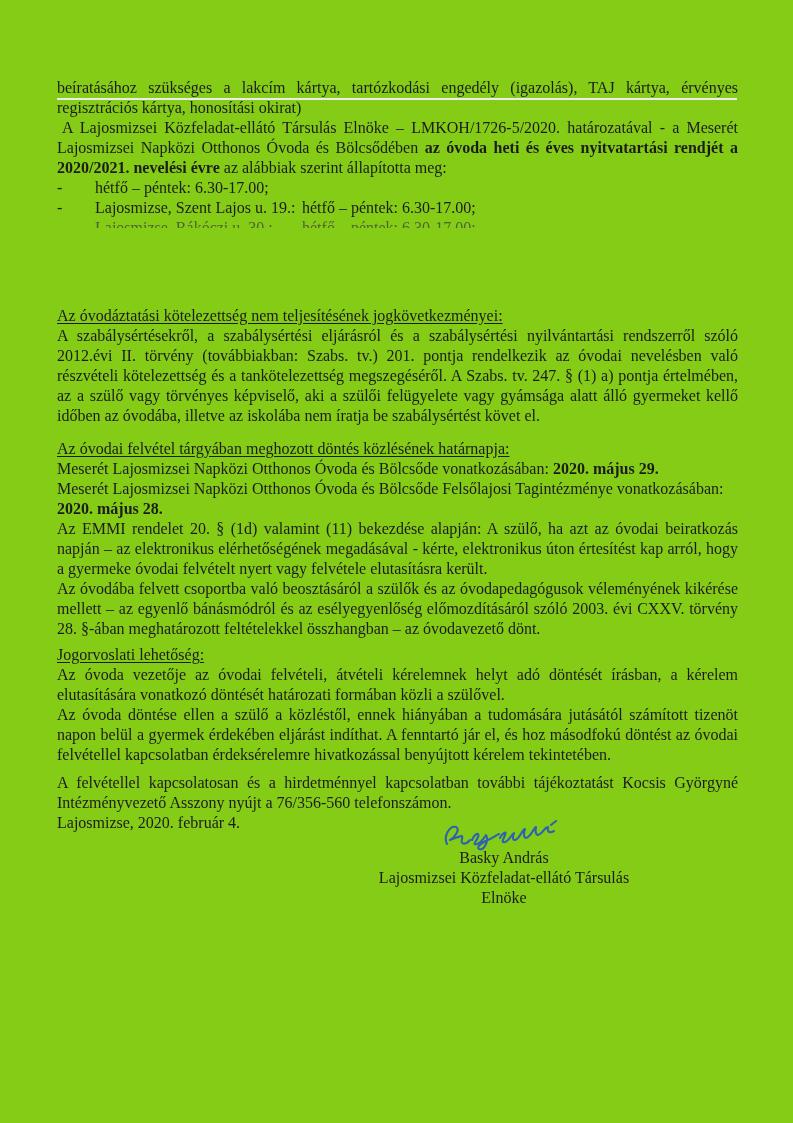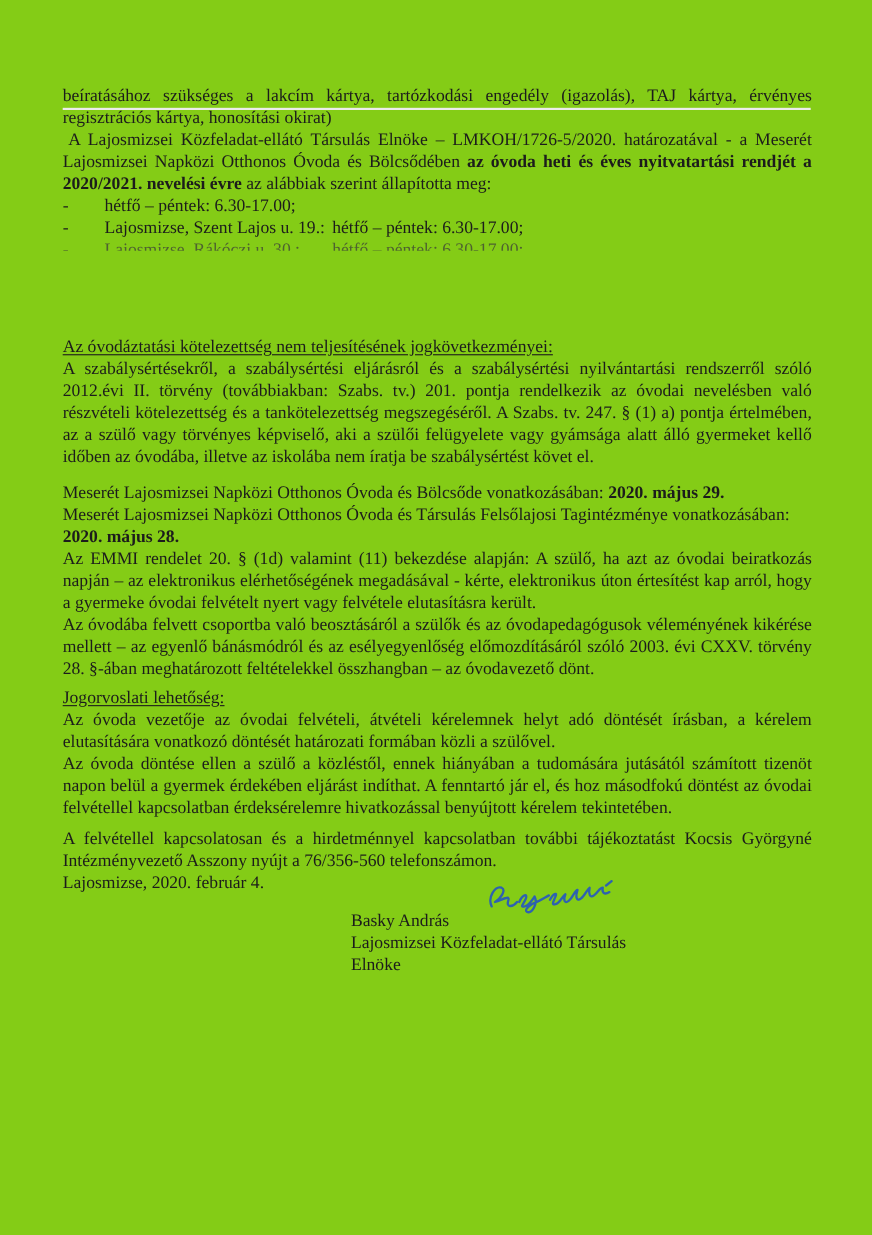--- a/index.html
+++ b/index.html
@@ -35,21 +35,21 @@
   .heading span{text-decoration:underline;text-underline-offset:2px;}
   .mb13{margin-bottom:13px;}
   .mb6{margin-bottom:6px;}
   .mb8{margin-bottom:8px;}
   .mb12{margin-bottom:12px;}
   b{font-weight:bold;}
   .sig-block{
     margin-top:-13px;
     margin-left:262px;
     width:370px;
-    text-align:left;
+    text-align:center;
   }
   .sig-script{height:32px;}
   .sig-script svg{display:block;margin:0 auto;}
   .sig-name{margin-top:-4px;}
   .sig-line{line-height:20px;}
 </style>
 </head>
 <body>
 
 <div class="page">
@@ -78,22 +78,23 @@
         <span>hétfő – péntek: 6.30-17.00;</span>
       </div>
     </div>
 
     <div class="section mb13">
       <p class="para heading"><span>Az óvodáztatási kötelezettség nem teljesítésének jogkövetkezményei:</span></p>
       <p class="para">A szabálysértésekről, a szabálysértési eljárásról és a szabálysértési nyilvántartási rendszerről szóló 2012.évi II. törvény (továbbiakban: Szabs. tv.) 201. pontja rendelkezik az óvodai nevelésben való részvételi kötelezettség és a tankötelezettség megszegéséről. A Szabs. tv. 247. § (1) a) pontja értelmében, az a szülő vagy törvényes képviselő, aki a szülői felügyelete vagy gyámsága alatt álló gyermeket kellő időben az óvodába, illetve az iskolába nem íratja be szabálysértést követ el.</p>
     </div>
 
     <div class="section mb6">
+      <p class="para heading"><span>Az óvodai felvétel tárgyában meghozott döntés közlésének határnapja:</span></p>
       <p class="para"><span>Meserét Lajosmizsei Napközi Otthonos Óvoda és Bölcsőde vonatkozásában: </span><b>2020. május 29.</b></p>
-      <p class="para">Meserét Lajosmizsei Napközi Otthonos Óvoda és Társulás Felsőlajosi Tagintézménye vonatkozásában:</p>
+      <p class="para">Meserét Lajosmizsei Napközi Otthonos Óvoda és Bölcsőde Felsőlajosi Tagintézménye vonatkozásában:</p>
       <p class="para"><b>2020. május 28.</b></p>
       <p class="para">Az EMMI rendelet 20. § (1d) valamint (11) bekezdése alapján: A szülő, ha azt az óvodai beiratkozás napján – az elektronikus elérhetőségének megadásával - kérte, elektronikus úton értesítést kap arról, hogy a gyermeke óvodai felvételt nyert vagy felvétele elutasításra került.</p>
       <p class="para">Az óvodába felvett csoportba való beosztásáról a szülők és az óvodapedagógusok véleményének kikérése mellett – az egyenlő bánásmódról és az esélyegyenlőség előmozdításáról szóló 2003. évi CXXV. törvény 28. §-ában meghatározott feltételekkel összhangban – az óvodavezető dönt.</p>
     </div>
 
     <div class="section mb8">
       <p class="para heading"><span>Jogorvoslati lehetőség:</span></p>
       <p class="para">Az óvoda vezetője az óvodai felvételi, átvételi kérelemnek helyt adó döntését írásban, a kérelem elutasítására vonatkozó döntését határozati formában közli a szülővel.</p>
       <p class="para">Az óvoda döntése ellen a szülő a közléstől, ennek hiányában a tudomására jutásától számított tizenöt napon belül a gyermek érdekében eljárást indíthat. A fenntartó jár el, és hoz másodfokú döntést az óvodai felvétellel kapcsolatban érdeksérelemre hivatkozással benyújtott kérelem tekintetében.</p>
     </div>

